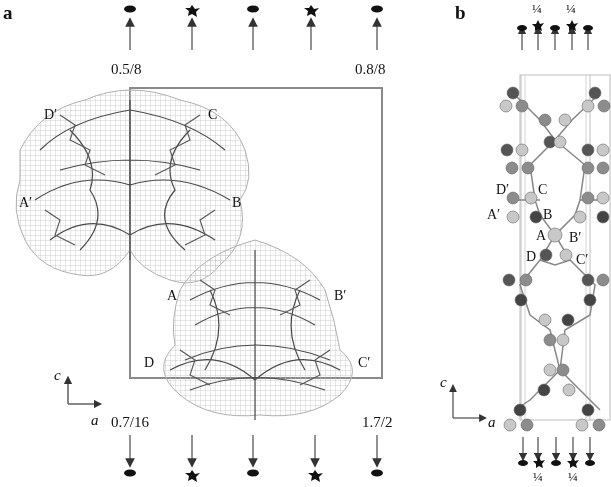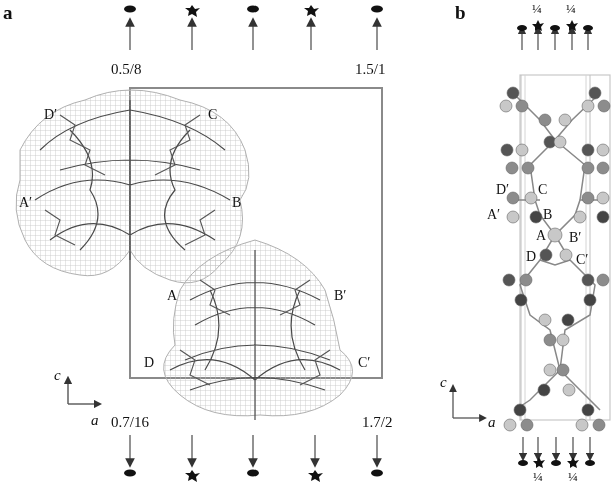--- a/index.html
+++ b/index.html
@@ -175,21 +175,21 @@
     </g>
 
     <g stroke="#555" stroke-width="1.3">
       <line x1="453" y1="418" x2="453" y2="388" marker-end="url(#arr)"></line>
       <line x1="453" y1="418" x2="483" y2="418" marker-end="url(#arr)"></line>
     </g>
   </g>
 </svg>
 
 <div class="abs frac" style="left:111px;top:61px;">0.5/8</div>
-<div class="abs frac" style="left:355px;top:61px;">1.5/1</div>
+<div class="abs frac" style="left:355px;top:61px;">0.8/8</div>
 <div class="abs frac" style="left:111px;top:414px;text-align:center;">0.7/16</div>
 <div class="abs frac" style="left:362px;top:414px;">1.7/2</div>
 
 <div class="abs chain-label" style="left:44px;top:107px;">D′</div>
 <div class="abs chain-label" style="left:208px;top:107px;">C</div>
 <div class="abs chain-label" style="left:19px;top:195px;">A′</div>
 <div class="abs chain-label" style="left:232px;top:195px;">B</div>
 <div class="abs chain-label" style="left:167px;top:288px;">A</div>
 <div class="abs chain-label" style="left:334px;top:288px;">B′</div>
 <div class="abs chain-label" style="left:144px;top:355px;">D</div>

